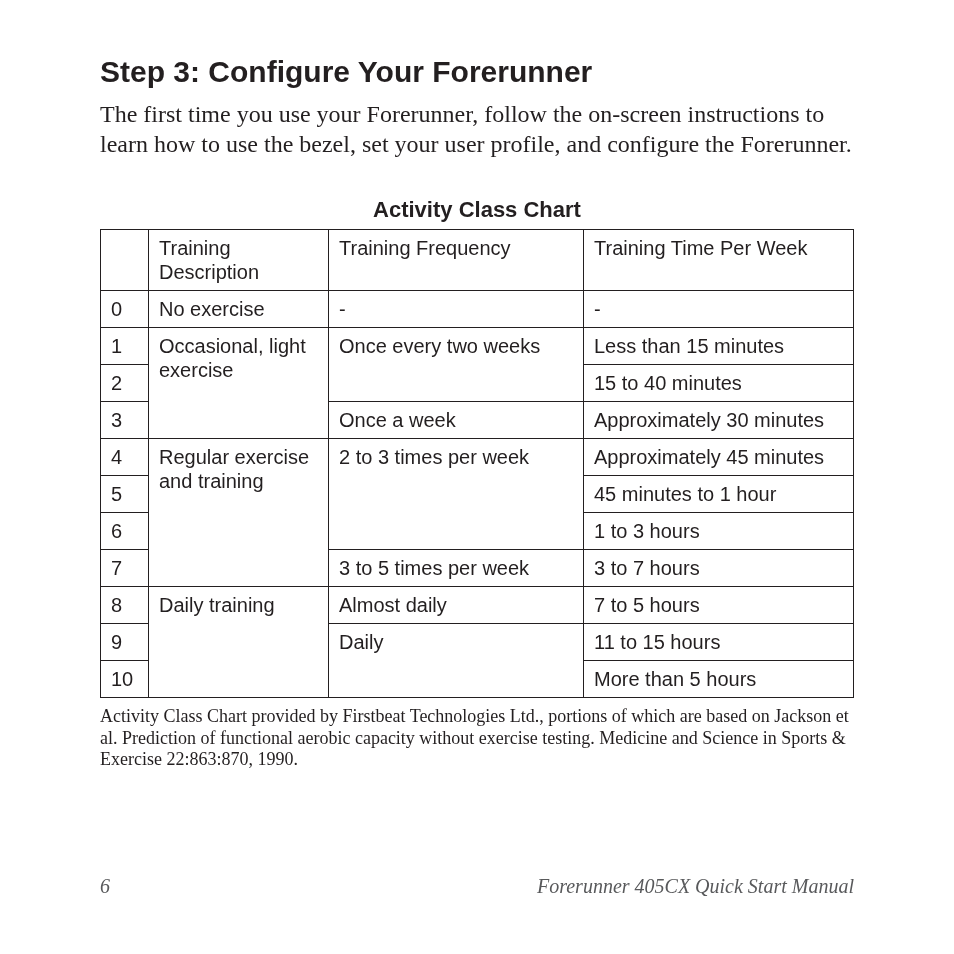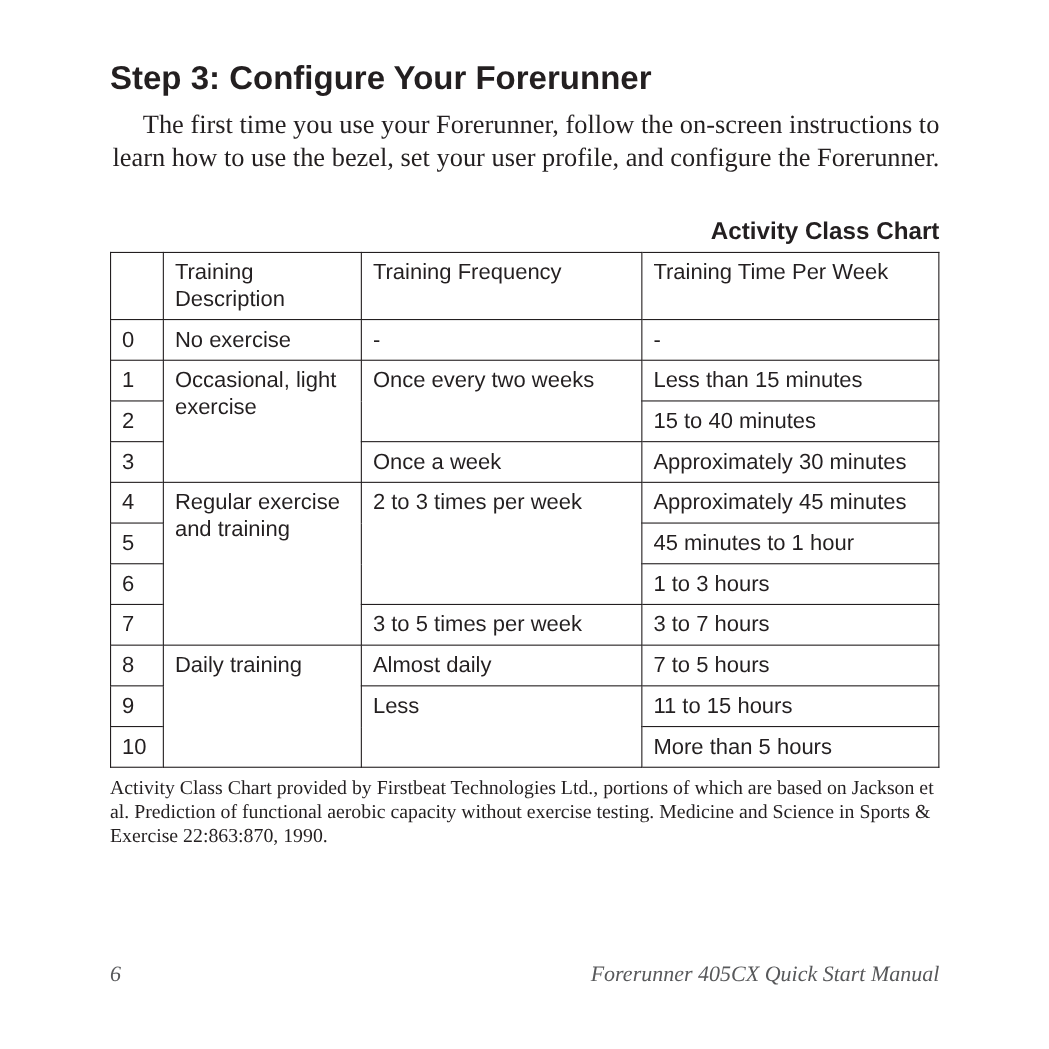--- a/index.html
+++ b/index.html
@@ -23,24 +23,23 @@
     font-weight: bold;
     margin: 0 0 10px 0;
     color: #231f20;
   }
   p.intro {
     font-family: "Times New Roman", Times, serif;
     font-size: 24px;
     line-height: 1.25;
     margin: 0 0 38px 0;
     color: #231f20;
-    text-align: right;
   }
   h2.table-title {
-    text-align: right;
+    text-align: center;
     font-size: 22px;
     font-weight: bold;
     margin: 0 0 6px 0;
     color: #231f20;
   }
   table.chart {
     border-collapse: collapse;
     width: 100%;
     table-layout: fixed;
   }
@@ -151,21 +150,21 @@
         <td>3 to 7 hours</td>
       </tr>
       <tr>
         <td class="num">8</td>
         <td rowspan="3">Daily training</td>
         <td>Almost daily</td>
         <td>7 to 5 hours</td>
       </tr>
       <tr>
         <td class="num">9</td>
-        <td rowspan="2">Less</td>
+        <td rowspan="2">Daily</td>
         <td>11 to 15 hours</td>
       </tr>
       <tr>
         <td class="num">10</td>
         <td>More than 5 hours</td>
       </tr>
     </tbody>
   </table>
 
   <p class="attribution">Activity Class Chart provided by Firstbeat Technologies Ltd., portions of which are based on Jackson et al. Prediction of functional aerobic capacity without exercise testing. Medicine and Science in Sports &amp; Exercise 22:863:870, 1990.</p>

